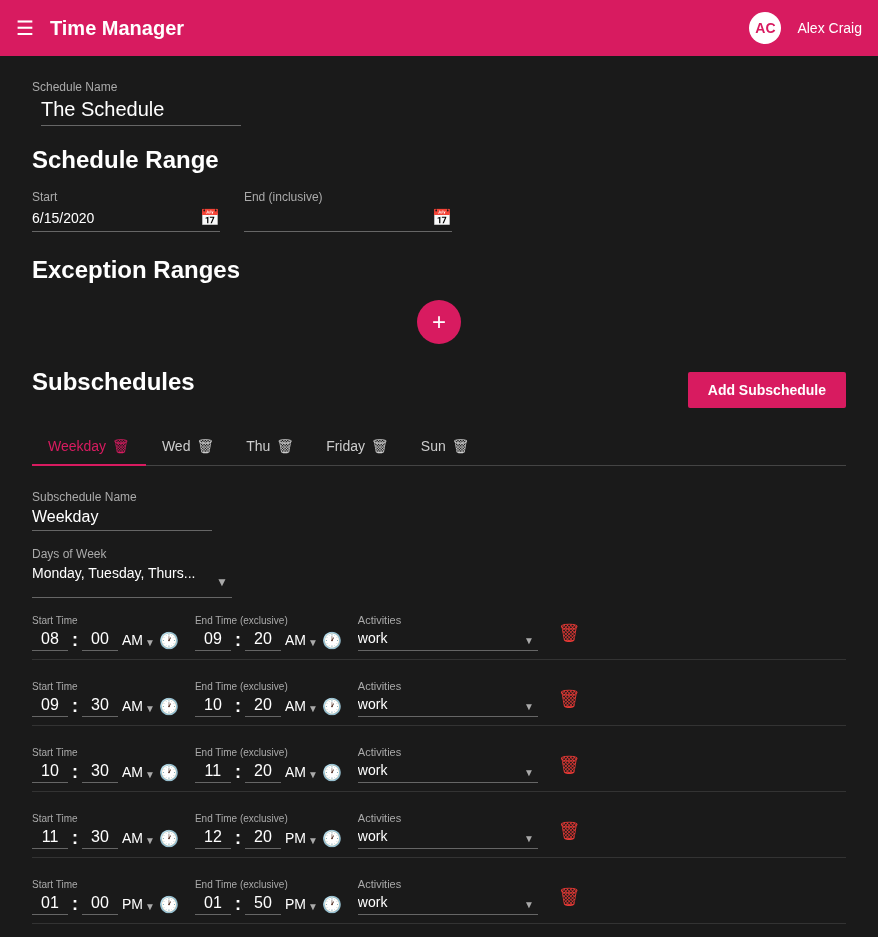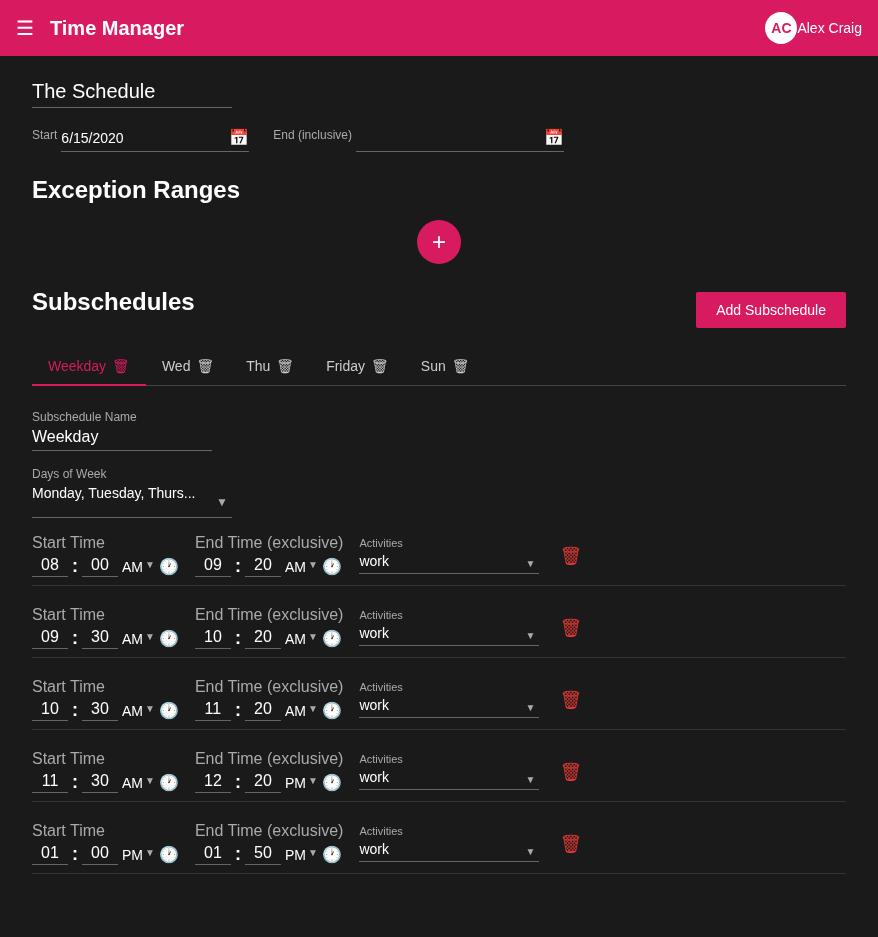--- a/index.html
+++ b/index.html
@@ -32,21 +32,21 @@
       color: white;
     }
     .app-title {
       font-size: 20px;
       font-weight: bold;
       color: white;
     }
     .user-info {
       display: flex;
       align-items: center;
-      gap: 0;
+      gap: 16px;
       color: white;
     }
     .user-avatar {
       width: 32px;
       height: 32px;
       border-radius: 50%;
       background: #fff;
       display: flex;
       align-items: center;
       justify-content: center;
@@ -71,20 +71,21 @@
     }
     .field-input {
       background: transparent;
       border: none;
       border-bottom: 1px solid #666;
       color: white;
       font-size: 20px;
       width: 200px;
       padding-bottom: 4px;
       outline: none;
+      margin-left: 9px;
     }
 
     
     .section-heading {
       font-size: 24px;
       font-weight: bold;
       color: white;
       margin-bottom: 16px;
     }
 
@@ -92,21 +93,21 @@
     .schedule-range-section {
       margin-bottom: 24px;
     }
     .date-fields {
       display: flex;
       gap: 24px;
       align-items: flex-end;
     }
     .date-field {
       display: flex;
-      flex-direction: row;
+      flex-direction: column;
       gap: 4px;
     }
     .date-field-label {
       font-size: 12px;
       color: #aaa;
     }
     .date-input-wrapper {
       display: flex;
       align-items: center;
       border-bottom: 1px solid #666;
@@ -155,21 +156,21 @@
       justify-content: space-between;
       align-items: center;
       margin-bottom: 16px;
     }
     .add-subschedule-btn {
       background: #d81b60;
       color: white;
       border: none;
       padding: 10px 20px;
       font-size: 14px;
-      font-weight: normal;
+      font-weight: bold;
       cursor: pointer;
       border-radius: 2px;
     }
 
     
     .tabs {
       display: flex;
       border-bottom: 1px solid #444;
       margin-bottom: 24px;
     }
@@ -258,21 +259,21 @@
       margin-bottom: 20px;
       padding-bottom: 8px;
       border-bottom: 1px solid #333;
     }
     .time-block {
       display: flex;
       flex-direction: column;
       gap: 4px;
     }
     .time-block-label {
-      font-size: 16px;
+      font-size: 10px;
       color: #aaa;
     }
     .time-inputs {
       display: flex;
       align-items: center;
       gap: 4px;
     }
     .time-input {
       background: transparent;
       border: none;
@@ -295,21 +296,21 @@
       color: white;
       font-size: 14px;
       cursor: pointer;
       appearance: none;
       -webkit-appearance: none;
       padding-right: 12px;
     }
     .ampm-wrapper {
       position: relative;
       display: flex;
-      align-items: flex-start;
+      align-items: flex-end;
     }
     .ampm-chevron {
       position: absolute;
       right: 0;
       font-size: 10px;
       color: #aaa;
       pointer-events: none;
     }
     .clock-icon-btn {
       background: transparent;
@@ -377,24 +378,26 @@
   </div>
   <div class="user-info">
     <div class="user-avatar">AC</div>
     <span>Alex Craig</span>
   </div>
 </div>
 
 <div class="main">
 
   <div class="field-group">
+    <div class="field-label">Schedule Name</div>
     <input class="field-input" value="The Schedule" style="">
   </div>
 
   <div class="schedule-range-section">
+    <div class="section-heading">Schedule Range</div>
     <div class="date-fields">
       <div class="date-field">
         <div class="date-field-label">Start</div>
         <div class="date-input-wrapper">
           <input class="date-input" value="6/15/2020" style="">
           <span class="calendar-icon">📅</span>
         </div>
       </div>
       <div class="date-field">
         <div class="date-field-label">End (inclusive)</div>

